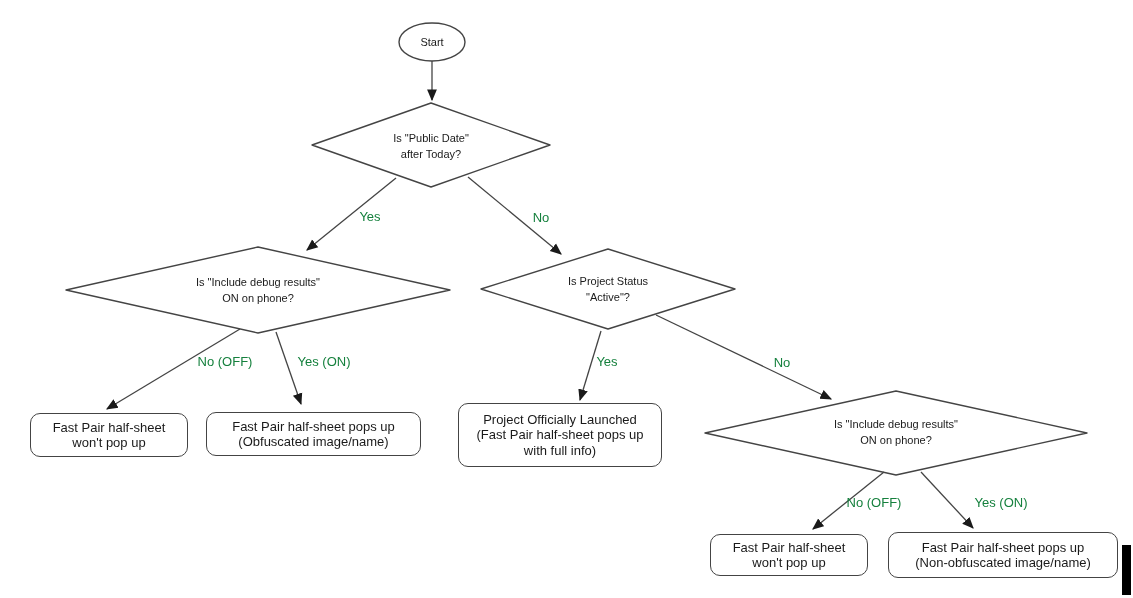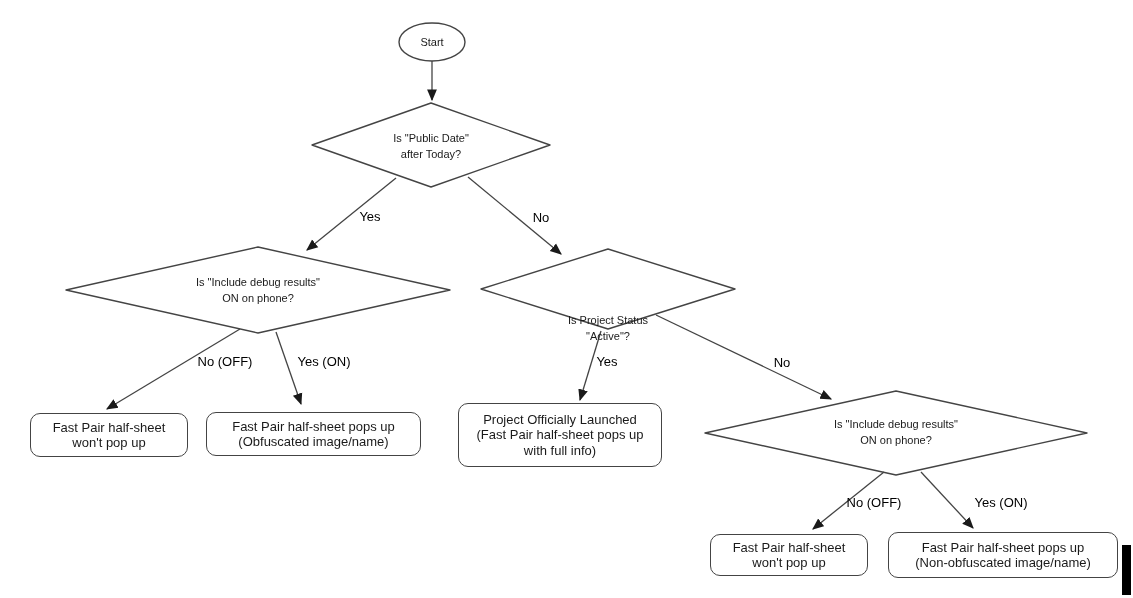--- a/index.html
+++ b/index.html
@@ -29,21 +29,21 @@
     white-space: pre-line;
     font-size: 11px;
     line-height: 16px;
     color: #1a1a1a;
   }
   .edge-label {
     position: absolute;
     transform: translate(-50%, -50%);
     white-space: nowrap;
     font-size: 13px;
-    color: #000000;
+    color: #15803d;
   }
   .result-box {
     position: absolute;
     box-sizing: border-box;
     border: 1.4px solid #444444;
     border-radius: 10px;
     background: #ffffff;
     display: flex;
     align-items: center;
     justify-content: center;
@@ -85,21 +85,21 @@
     <line x1="656" y1="315" x2="831" y2="399" stroke="#444444" stroke-width="1.3" marker-end="url(#arrow)"></line>
     <line x1="884" y1="472" x2="813" y2="529" stroke="#444444" stroke-width="1.3" marker-end="url(#arrow)"></line>
     <line x1="921" y1="472" x2="973" y2="528" stroke="#444444" stroke-width="1.3" marker-end="url(#arrow)"></line>
   </svg>
 
   <div class="node-label" style="left:432px; top:42px;">Start</div>
   <div class="node-label" style="left:431px; top:146px;">Is "Public Date"
 after Today?</div>
   <div class="node-label" style="left:258px; top:290px;">Is "Include debug results"
 ON on phone?</div>
-  <div class="node-label" style="left:608px; top:289px;margin-top:39px;">Is Project Status
+  <div class="node-label" style="left:608px; top:289px;">Is Project Status
 "Active"?</div>
   <div class="node-label" style="left:896px; top:432px;">Is "Include debug results"
 ON on phone?</div>
 
   <div class="edge-label" style="left:370px; top:216px;">Yes</div>
   <div class="edge-label" style="left:541px; top:217px;">No</div>
   <div class="edge-label" style="left:225px; top:361px;">No (OFF)</div>
   <div class="edge-label" style="left:324px; top:361px;">Yes (ON)</div>
   <div class="edge-label" style="left:607px; top:361px;">Yes</div>
   <div class="edge-label" style="left:782px; top:362px;">No</div>

